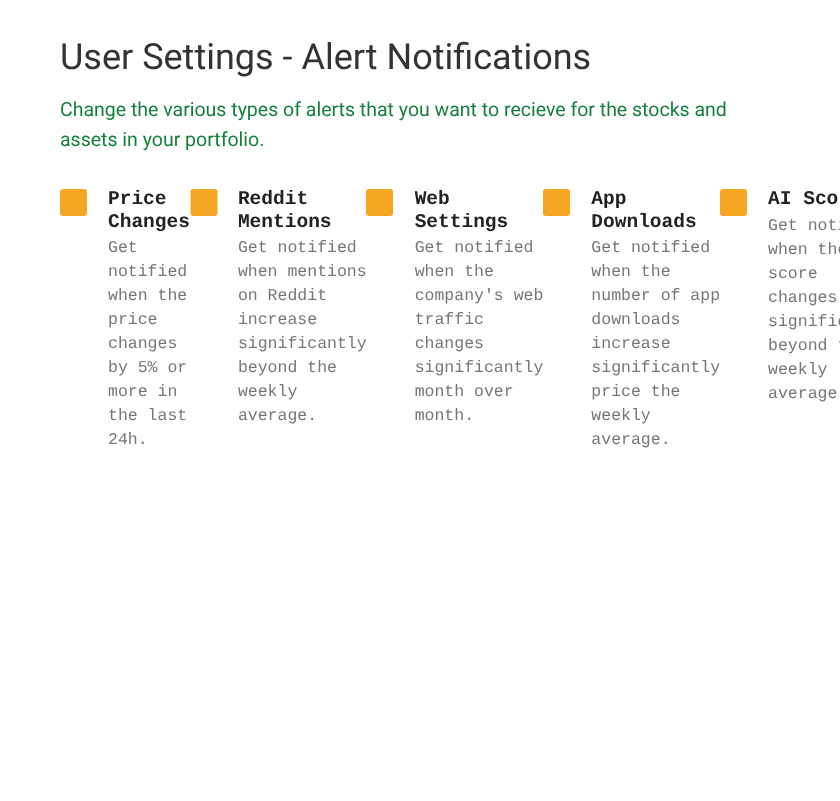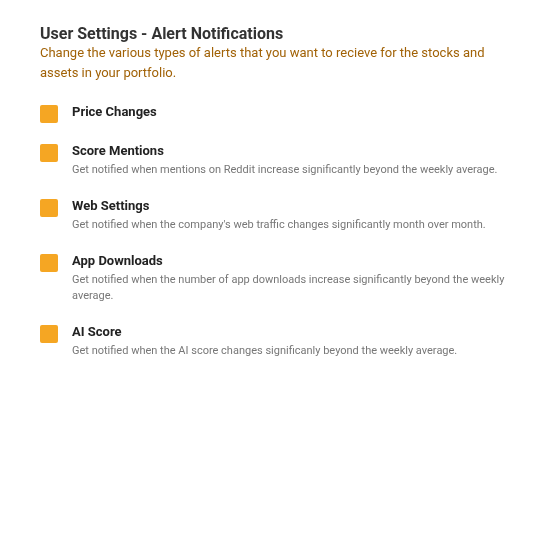--- a/index.html
+++ b/index.html
@@ -10,34 +10,36 @@
     body {
       font-family: -apple-system, BlinkMacSystemFont, "Segoe UI", Roboto, Helvetica, Arial, sans-serif;
       background: #ffffff;
       width: 560px;
       height: 534px;
       overflow: hidden;
       padding: 24px 40px 0 40px;
       color: #1a1a1a;
     }
     .page-title {
-      font-size: 16px;
-      font-weight: 700;
+      font-size: 24px;
+      font-weight: 400;
       color: #333;
+      margin-bottom: 12px;
     }
     .page-description {
       font-size: 13px;
-      color: #a16207;
+      color: #15803d;
       line-height: 1.5;
       margin-bottom: 22px;
     }
     .alert-list {
       display: flex;
-      flex-direction: column;
-      gap: 20px;
+      flex-direction: row;
+      gap: 0;
+      font-family: Liberation Mono, monospace;
     }
     .alert-item {
       display: flex;
       align-items: flex-start;
       gap: 14px;
     }
     .checkbox {
       width: 18px;
       height: 18px;
       background: #f5a623;
@@ -67,46 +69,47 @@
 
 <h1 class="page-title">User Settings - Alert Notifications</h1>
 <p class="page-description">Change the various types of alerts that you want to recieve for the stocks and assets in your portfolio.</p>
 
 <div class="alert-list">
 
   <div class="alert-item">
     <div class="checkbox"></div>
     <div class="alert-content">
       <div class="alert-title">Price Changes</div>
+      <div class="alert-desc">Get notified when the price changes by 5% or more in the last 24h.</div>
     </div>
   </div>
 
 
 
   <div class="alert-item">
     <div class="checkbox"></div>
     <div class="alert-content">
-      <div class="alert-title">Score Mentions</div>
+      <div class="alert-title">Reddit Mentions</div>
       <div class="alert-desc">Get notified when mentions on Reddit increase significantly beyond the weekly average.</div>
     </div>
   </div>
 
   <div class="alert-item">
     <div class="checkbox"></div>
     <div class="alert-content">
       <div class="alert-title">Web Settings</div>
       <div class="alert-desc">Get notified when the company's web traffic changes significantly month over month.</div>
     </div>
   </div>
 
   <div class="alert-item">
     <div class="checkbox"></div>
     <div class="alert-content">
       <div class="alert-title">App Downloads</div>
-      <div class="alert-desc">Get notified when the number of app downloads increase significantly beyond the weekly average.</div>
+      <div class="alert-desc">Get notified when the number of app downloads increase significantly price the weekly average.</div>
     </div>
   </div>
 
   <div class="alert-item">
     <div class="checkbox"></div>
     <div class="alert-content">
       <div class="alert-title">AI Score</div>
       <div class="alert-desc">Get notified when the AI score changes significanly beyond the weekly average.</div>
     </div>
   </div>

